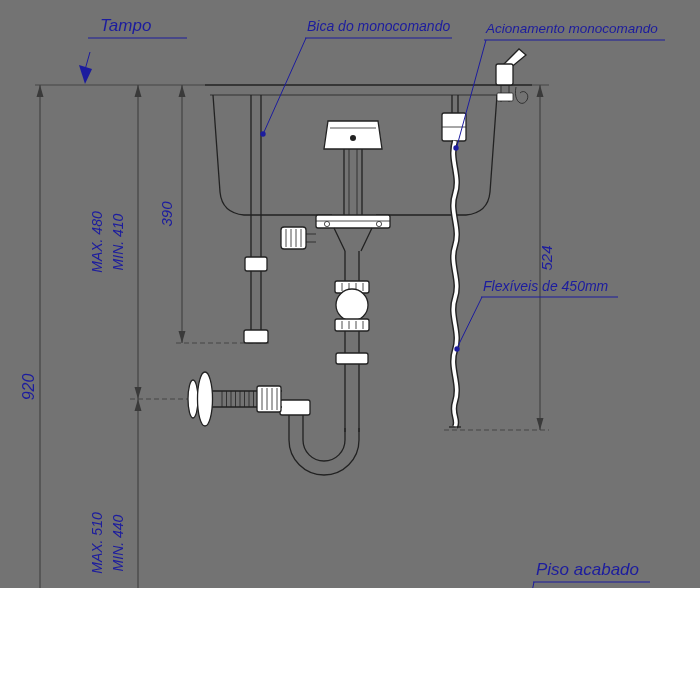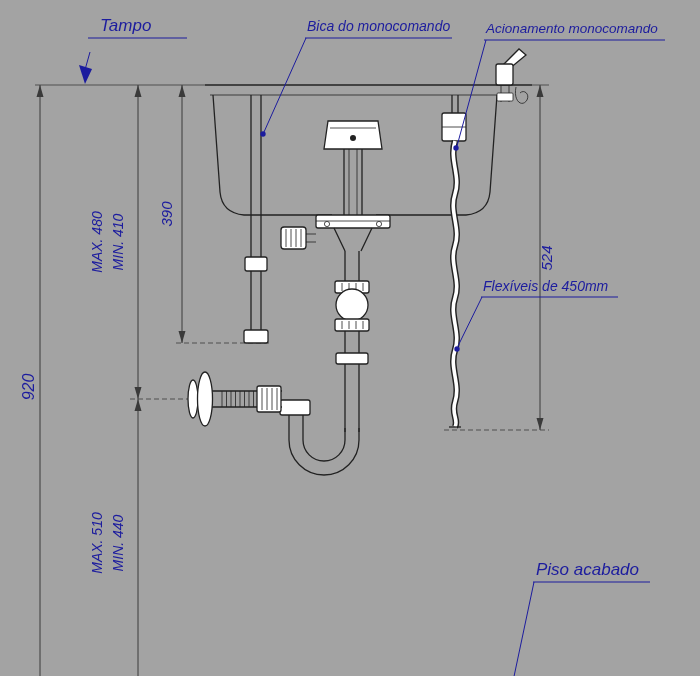--- a/index.html
+++ b/index.html
@@ -1,21 +1,21 @@
 <!DOCTYPE html>
 <html style="--ink: #1c1c9e; --line: #222222; --dim: #3a3a3a;"><head>
 <meta charset="utf-8">
 <style>
   :root{
     --ink:#1c1c9e;
     --line:#222222;
     --dim:#3a3a3a;
   }
   html,body{margin:0;padding:0;background:#ffffff;}
-  #page{width:700px;height:676px;background:#a3a3a3;position:relative;overflow:hidden;}
+  #page{width:700px;height:588px;background:#737373;position:relative;overflow:hidden;}
   svg{display:block;}
   .lbl{font-family:"Liberation Sans",sans-serif;font-style:italic;fill:var(--ink);}
   .dimtxt{font-family:"Liberation Sans",sans-serif;font-style:italic;fill:var(--ink);}
   .draw{stroke:var(--line);fill:none;stroke-width:1.3;}
   .draw-fill{stroke:var(--line);fill:#ffffff;stroke-width:1.3;}
   .thin{stroke-width:0.8;}
   .solid{fill:var(--line);stroke:none;}
   .dimline{stroke:var(--dim);stroke-width:1;fill:none;}
   .ext{stroke:var(--dim);stroke-width:0.8;fill:none;}
   .dash{stroke-dasharray:5 3;}

